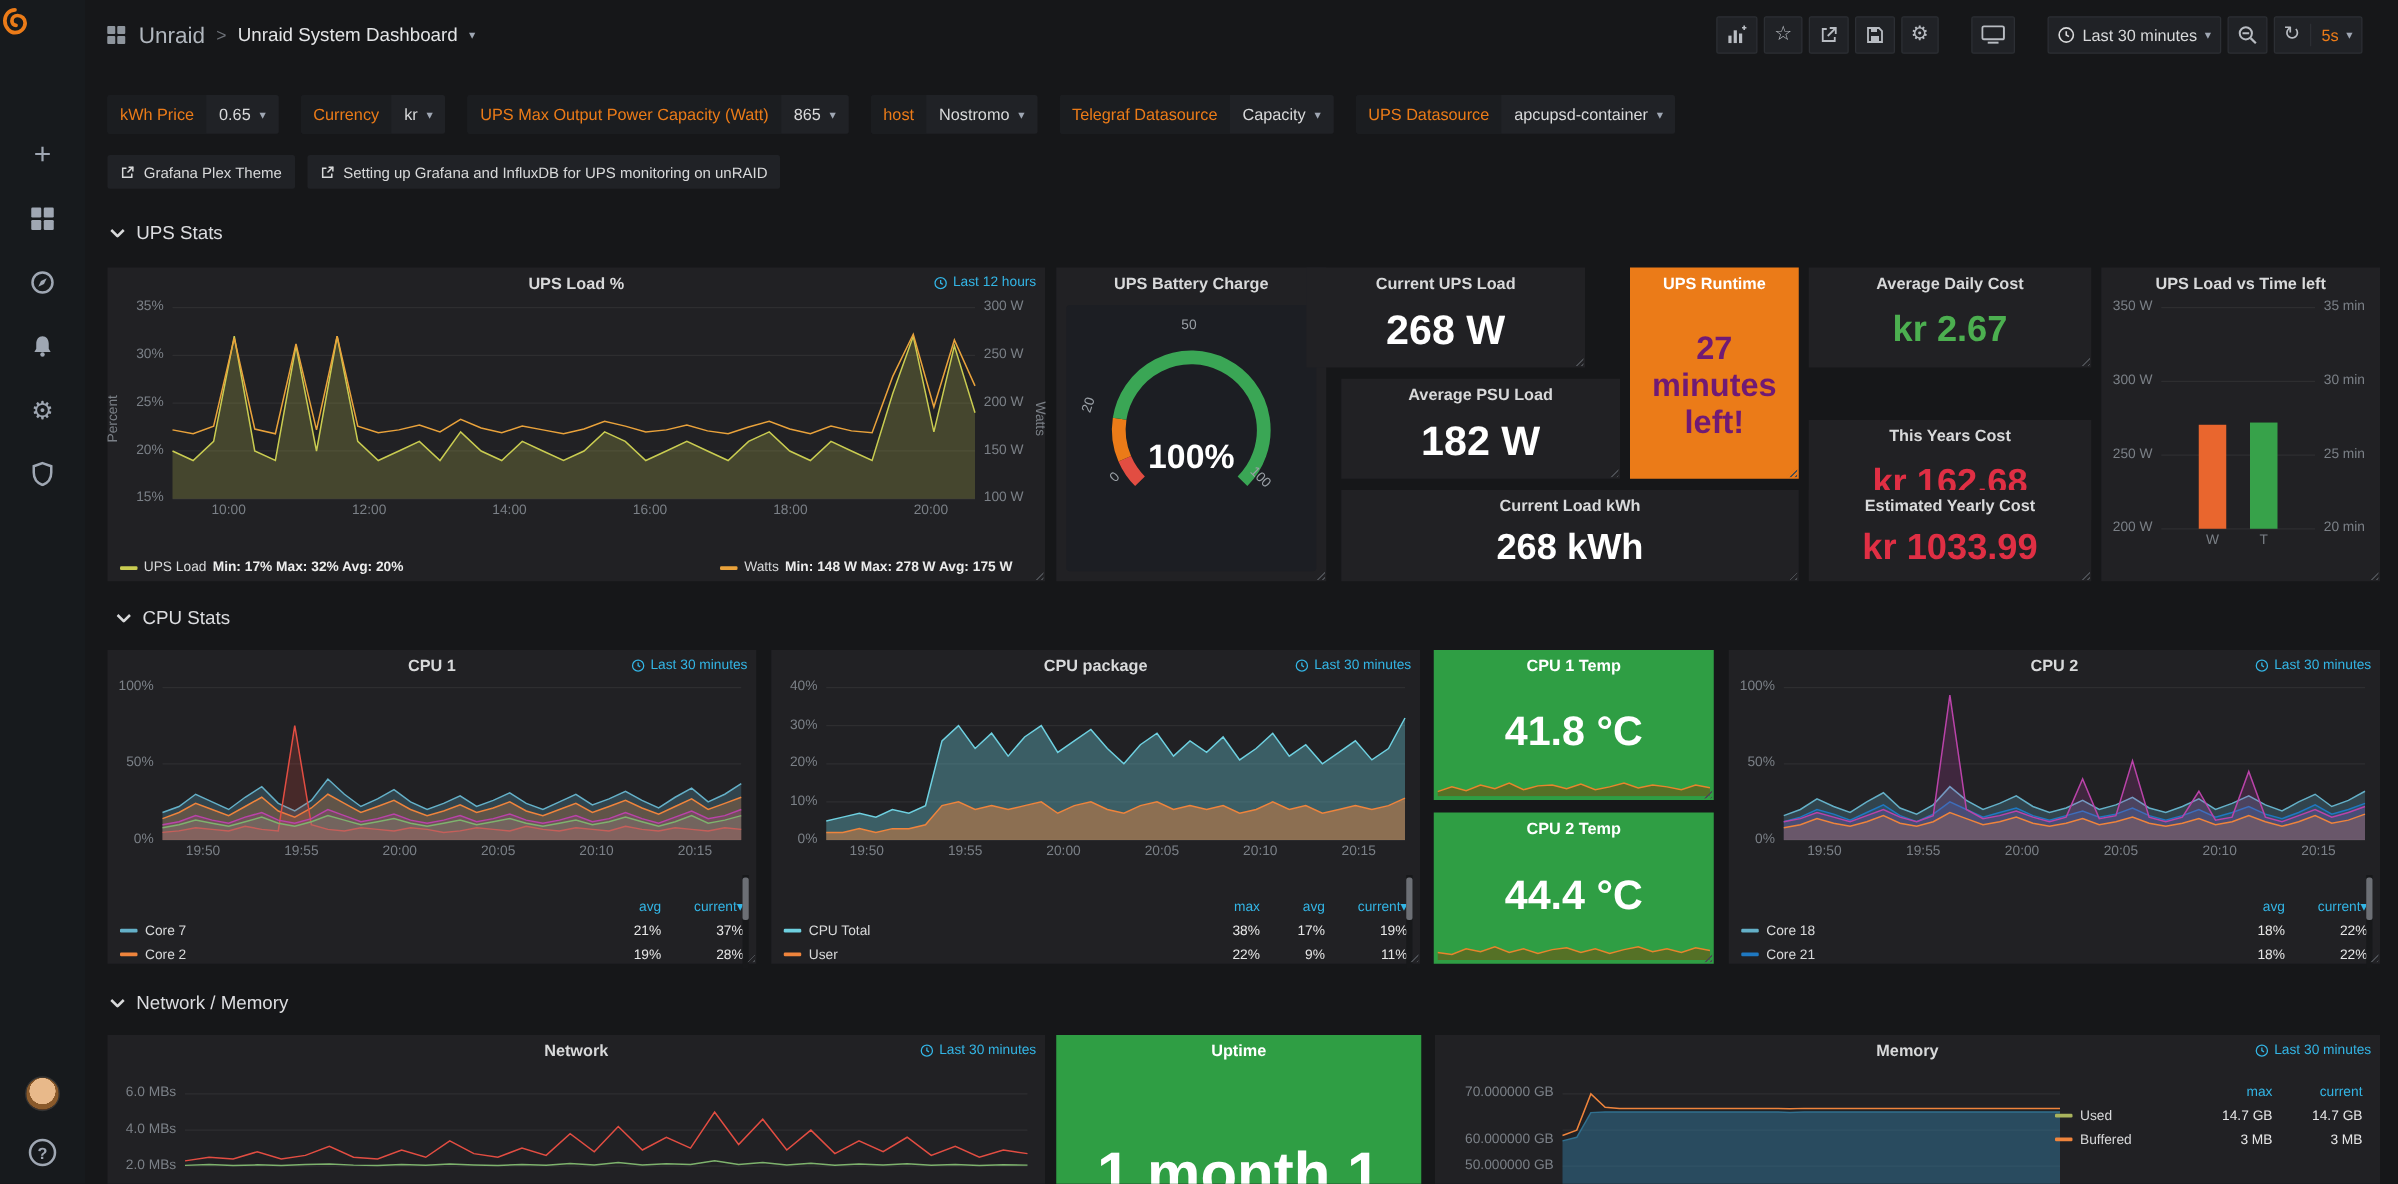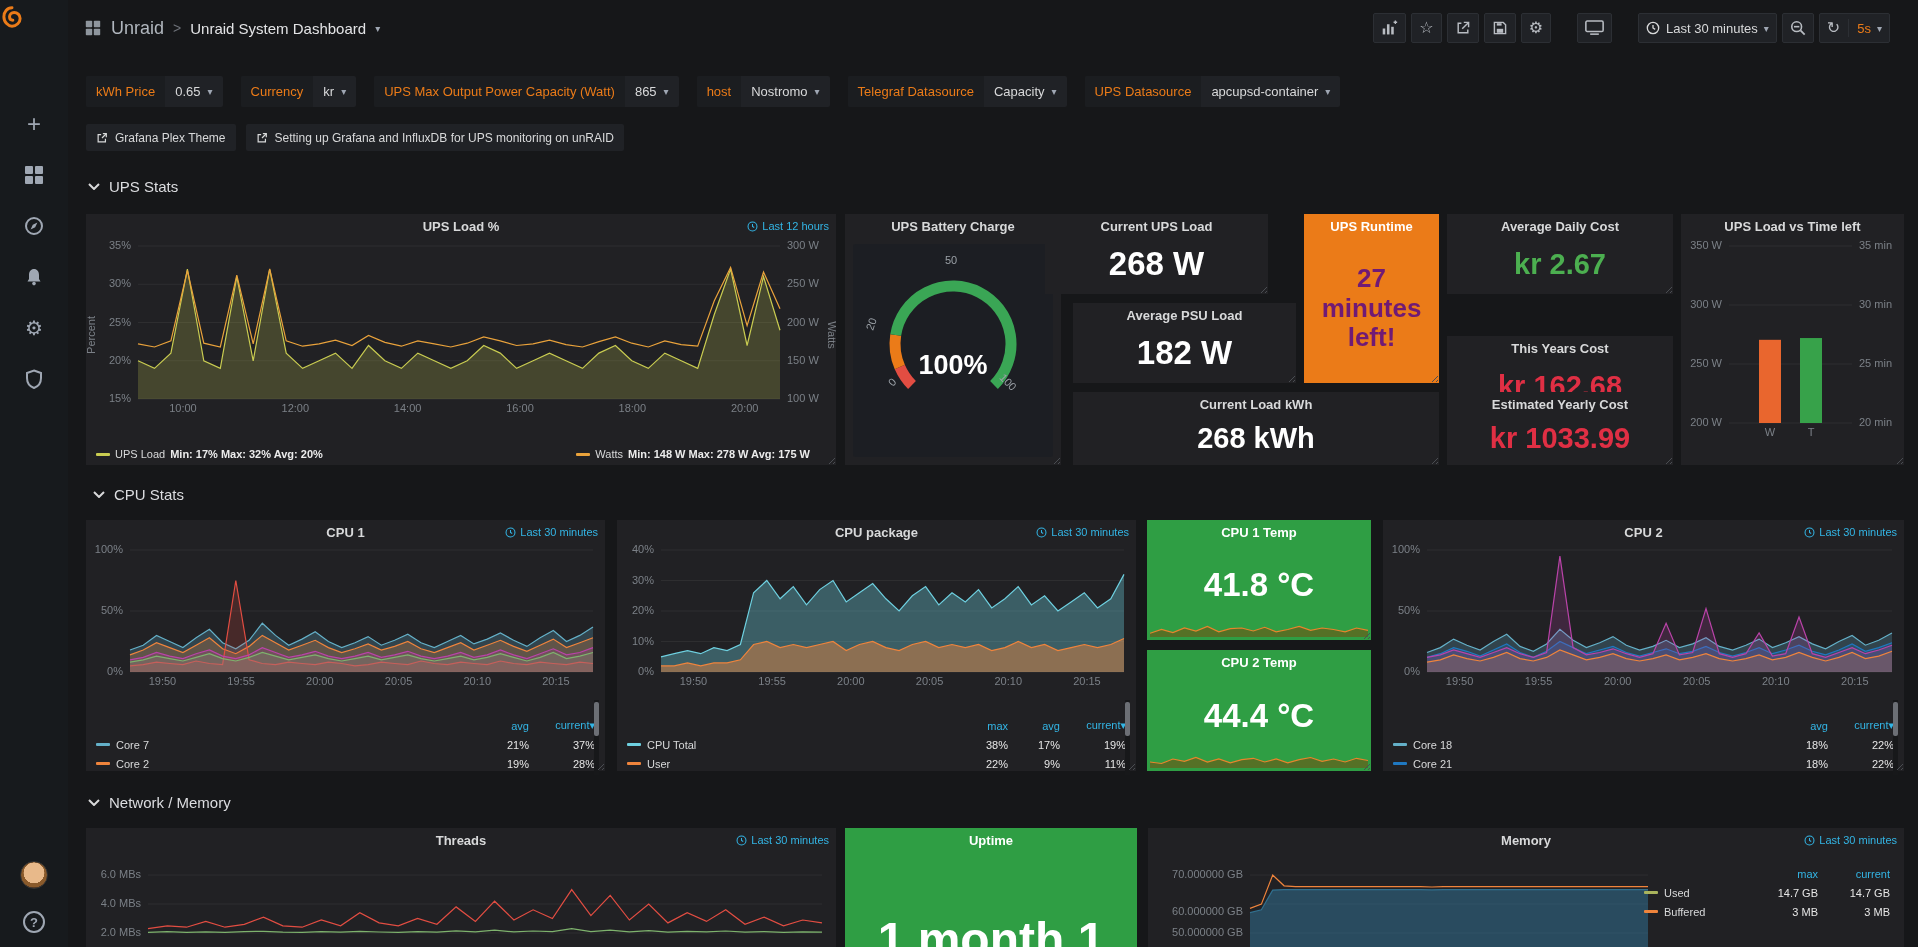--- a/index.html
+++ b/index.html
@@ -563,21 +563,21 @@
             <span>Core 21</span>
           </span>
         <span class="lval">18%</span>
         <span class="lval">22%</span>
       </div>
       <span class="lscroll"></span>
     </div>
   </div>
 
   <div class="panel" style="left:86px; top:828px; width:750px; height:251px;">
-    <div class="p-title">Threads</div>
+    <div class="p-title">Network</div>
     <div class="p-time">
       <svg width="11" height="11" viewBox="0 0 16 16">
           <circle cx="8" cy="8" r="6.5" fill="none" stroke="#33b5e5" stroke-width="1.5"></circle>
           <path d="M8 4.5 V8 L10.5 9.5" stroke="#33b5e5" stroke-width="1.5" fill="none"></path>
         </svg>
       <span>Last 30 minutes</span>
     </div>
     <div class="chart" style="left:6px; right:6px; top:24px; height:223px;"><svg width="738" height="223">
           <line x1="56" y1="23.085" x2="730" y2="23.085" stroke="rgba(255,255,255,0.06)" stroke-width="1"></line>
           <line x1="56" y1="52.029" x2="730" y2="52.029" stroke="rgba(255,255,255,0.06)" stroke-width="1"></line>

